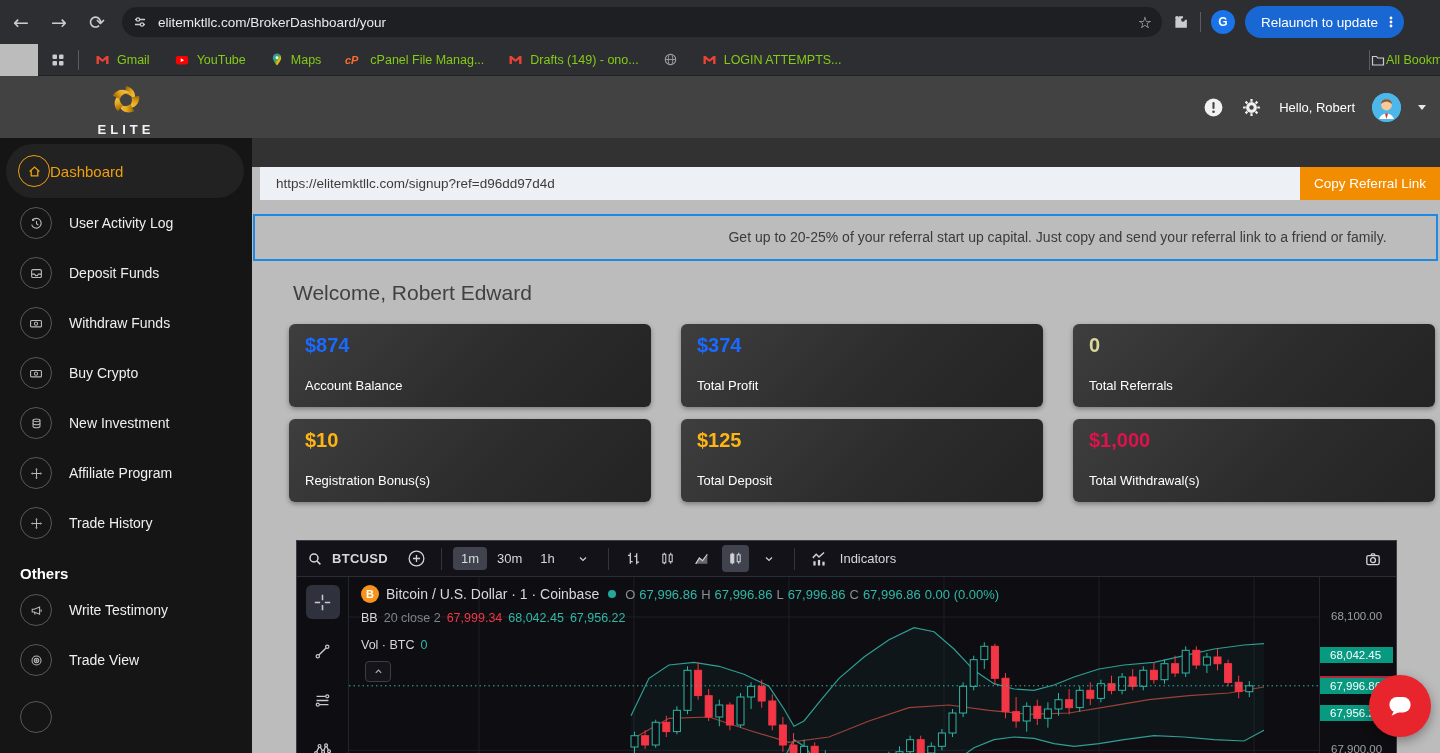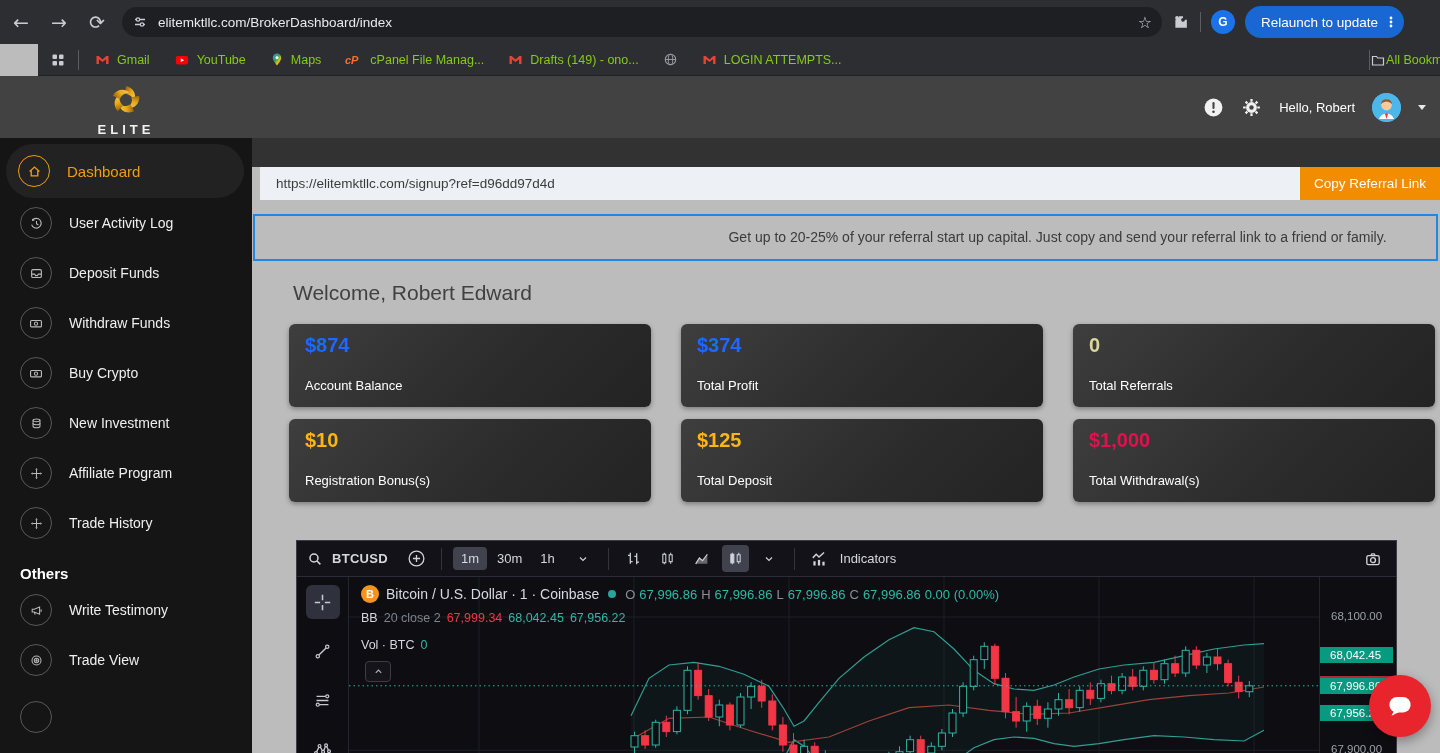--- a/index.html
+++ b/index.html
@@ -42,21 +42,21 @@
   .header-right { position:absolute; right:14px; top:0; height:62px; display:flex; align-items:center; gap:17px; }
   .greeting { color:#fff; font-size:13px; }
   .user-avatar { width:29px; height:29px; border-radius:50%; overflow:hidden; background:#45b6e8; }
   .caret { width:0; height:0; border-left:4px solid transparent; border-right:4px solid transparent;
     border-top:5px solid #e8e8e8; }
 
   
   .sidebar { position:absolute; top:138px; left:0; width:252px; height:615px; background:#151515;
     z-index:6; overflow:hidden; }
   .dash-pill { margin:6px 8px 0 6px; width:238px; height:54px; border-radius:28px; background:#222;
-    display:flex; align-items:center; padding:0 12px; gap:17px; cursor:pointer; }
+    display:flex; align-items:center; padding:0 12px; cursor:pointer; }
   .dash-circ { width:32px; height:32px; border-radius:50%; border:1.5px solid #ef9e0d; color:#ef9e0d;
     display:flex; align-items:center; justify-content:center; }
   .dash-label { color:#ef9e0d; font-size:15px; }
   #sidebar-sections { padding-left:20px; }
   .side-title { color:#fff; font-weight:bold; font-size:15px; margin-top:17px; height:20px; }
   .side-item { height:50px; display:flex; align-items:center; gap:17px; cursor:pointer; }
   .side-ic { width:32px; height:32px; border-radius:50%; border:1.5px solid #585858; color:#b9b9b9;
     display:flex; align-items:center; justify-content:center; }
   .side-label { color:#efefef; font-size:14px; }
   .partial-circ { width:32px; height:32px; border-radius:50%; border:1.5px solid #585858; margin-top:16px; }
@@ -134,21 +134,21 @@
     <span class="nav-btn uni">→</span>
     <span class="nav-btn uni">⟳</span>
     <div class="omnibox">
       <span class="ic">
         <svg width="16" height="16" viewBox="0 0 16 16">
             <path d="M3 5.5 H13 M3 10.5 H13" stroke="#c9ccd1" stroke-width="1.3"></path>
             <circle cx="6" cy="5.5" r="1.7" fill="#1e1f23" stroke="#c9ccd1" stroke-width="1.2"></circle>
             <circle cx="10" cy="10.5" r="1.7" fill="#1e1f23" stroke="#c9ccd1" stroke-width="1.2"></circle>
           </svg>
       </span>
-      <span class="url">elitemktllc.com/BrokerDashboard/index</span>
+      <span class="url">elitemktllc.com/BrokerDashboard/your</span>
       <span class="ic uni" style="color:#c9ccd1;font-size:16px;">☆</span>
     </div>
     <div class="chrome-right">
       <span class="ic">
         <svg width="18" height="18" viewBox="0 0 16 16">
             <path fill="#c9ccd1" d="M6.2 2.8h3.6v1.6a1.7 1.7 0 1 0 1.7 1.7h1.7v7.1H3V6.1h1.6a1.7 1.7 0 1 1 1.6-1.7V2.8z"></path>
           </svg>
       </span>
       <span class="vdiv"></span>
       <span class="avatar-g">G</span>

